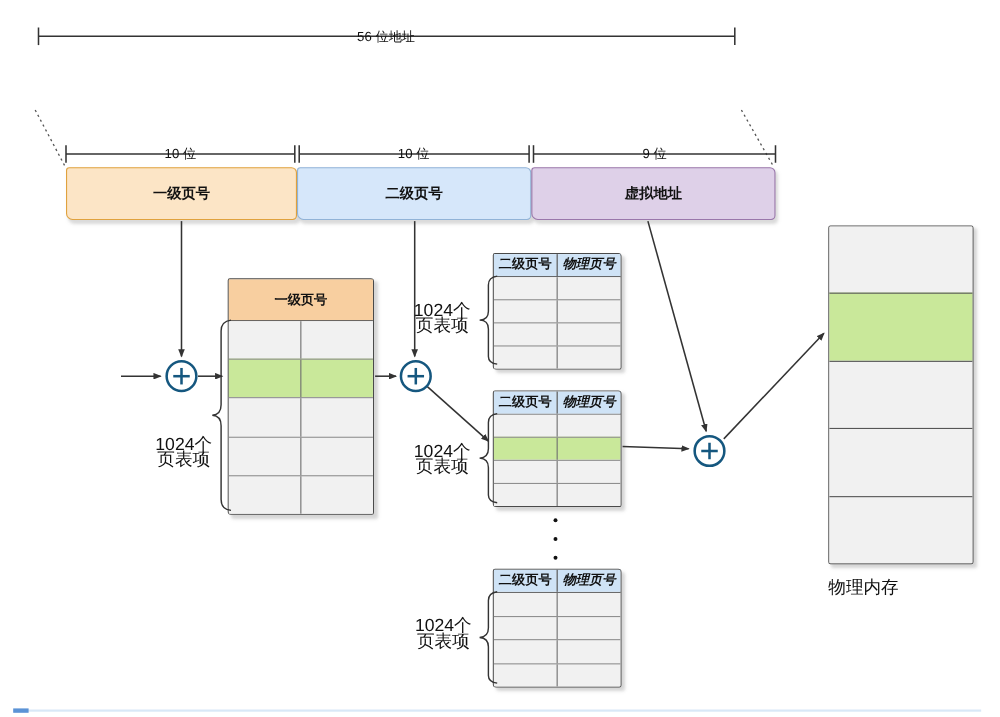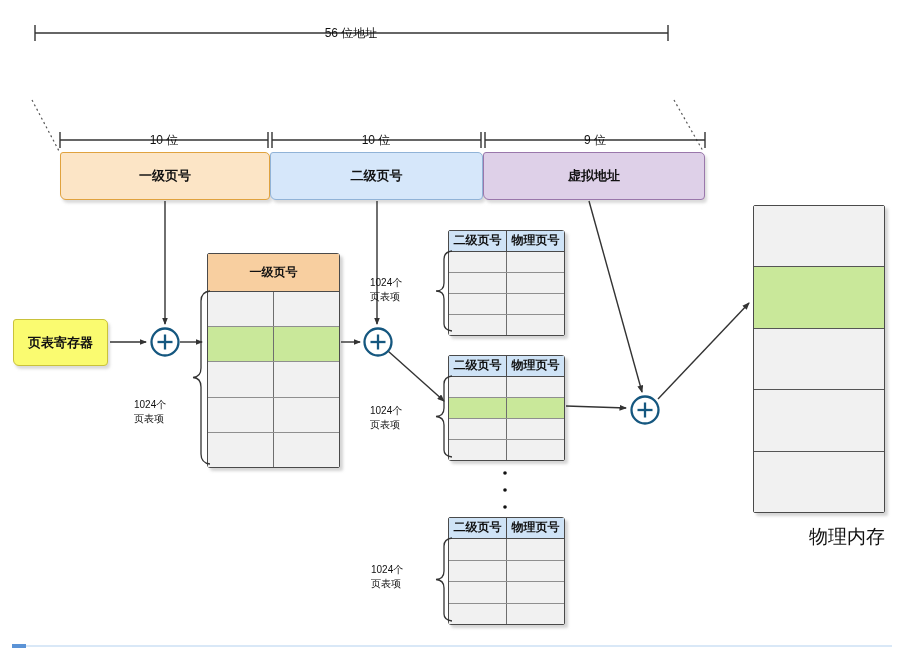--- a/index.html
+++ b/index.html
@@ -19,43 +19,43 @@
   .z1{z-index:1}
   svg.overlay{position:absolute;left:0;top:0;width:909px;height:652px;z-index:2;pointer-events:none;}
   .box{border:1.6px solid;border-radius:3px 5px 4px 6px;display:flex;align-items:center;justify-content:center;
        font-weight:bold;font-size:13px;box-shadow:2px 3px 3px rgba(150,150,150,.35);}
   .vaddr{background:var(--virtual-address-fill);border-color:var(--virtual-address-border);}
   .seg1{background:var(--level1-segment-fill);border-color:var(--level1-segment-border);}
   .seg2{background:var(--level2-segment-fill);border-color:var(--level2-segment-border);}
   .seg3{background:var(--offset-segment-fill);border-color:var(--offset-segment-border);}
   .reg{background:var(--register-fill);border-color:var(--register-border);}
   .mlabel{font-size:12px;font-weight:normal;text-align:center;z-index:3;line-height:15px;}
-  .note{font-size:10px;text-align:left;line-height:14px;z-index:3;}
+  .note{font-size:16px;text-align:center;line-height:14px;z-index:3;}
   .ptable{border:1.4px solid #4a4a4a;border-radius:2px 3px 2px 3px;z-index:1;
           box-shadow:3px 3px 3px rgba(150,150,150,.4);background:#fff;}
   .hrow{display:flex;border-bottom:1.3px solid #4a4a4a;}
   .hcell{flex:1;display:flex;align-items:center;justify-content:center;text-align:center;
          font-weight:bold;font-size:12px;line-height:1.15;}
-  .hcell + .hcell{border-left:1.3px solid #4a4a4a;}
+  .hcell + .hcell{border-left:1.3px solid #4a4a4a;font-style:italic;}
   .brow{display:flex;background:var(--row-gray);}
   .brow + .brow{border-top:1px solid #8f8f8f;}
   .bcell{flex:1;}
   .bcell + .bcell{border-left:1.2px solid #6e6e6e;}
   .brow.green{background:var(--highlight-green);}
   .t1 .hrow{height:37px}.t1 .hcell{background:var(--table1-header-fill);}
   .t1 .brow{height:34.2px}
   .t2 .hrow,.t3 .hrow,.t4 .hrow{height:20px}
   .t2 .hcell,.t3 .hcell,.t4 .hcell{background:var(--table2-header-fill);}
   .t2 .brow{height:19.9px}.t3 .brow{height:20.1px}.t4 .brow{height:20.6px}
   .memory{border:1.5px solid #4a4a4a;border-radius:2px;z-index:1;background:#fff;
           box-shadow:3px 3px 3px rgba(150,150,150,.4);}
   .mrow{height:60.4px;background:var(--row-gray);}
   .mrow + .mrow{border-top:1.3px solid #555;}
   .mrow.green{background:var(--highlight-green);}
-  .memcap{font-size:19px;text-align:right;z-index:3;}
+  .memcap{font-size:16px;text-align:left;z-index:3;}
   .bbar{background:var(--bottom-bar);z-index:1;}
   .bbar-accent{background:var(--bottom-bar-accent);z-index:2;}
 </style>
 </head>
 <body>
 
 <div class="canvas">
 
   <svg class="overlay" viewBox="0 0 909 652">
     <defs>
@@ -134,21 +134,20 @@
   <div class="abs mlabel" style="left:306px;top:26px;width:90px;">56 位地址</div>
   <div class="abs mlabel" style="left:131px;top:133px;width:66px;">10 位</div>
   <div class="abs mlabel" style="left:343px;top:133px;width:66px;">10 位</div>
   <div class="abs mlabel" style="left:562px;top:133px;width:66px;">9 位</div>
 
 
   <div class="abs box seg1 z1" style="left:60px;top:152px;width:210px;height:48px;">一级页号</div>
   <div class="abs box seg2 z1" style="left:270px;top:152px;width:213px;height:48px;">二级页号</div>
   <div class="abs box seg3 z1" style="left:483px;top:152px;width:222px;height:48px;">虚拟地址</div>
 
-  <div class="abs box reg z1" style="left:13px;top:319px;width:95px;height:47px;">页表寄存器</div>
 
   <div class="abs ptable t1" style="left:207px;top:253px;width:133px;">
       <div class="hrow">
         <div class="hcell">一级页号</div>
       </div>
       <div class="brow">
         <div class="bcell"></div>
         <div class="bcell"></div>
       </div>
       <div class="brow green">

